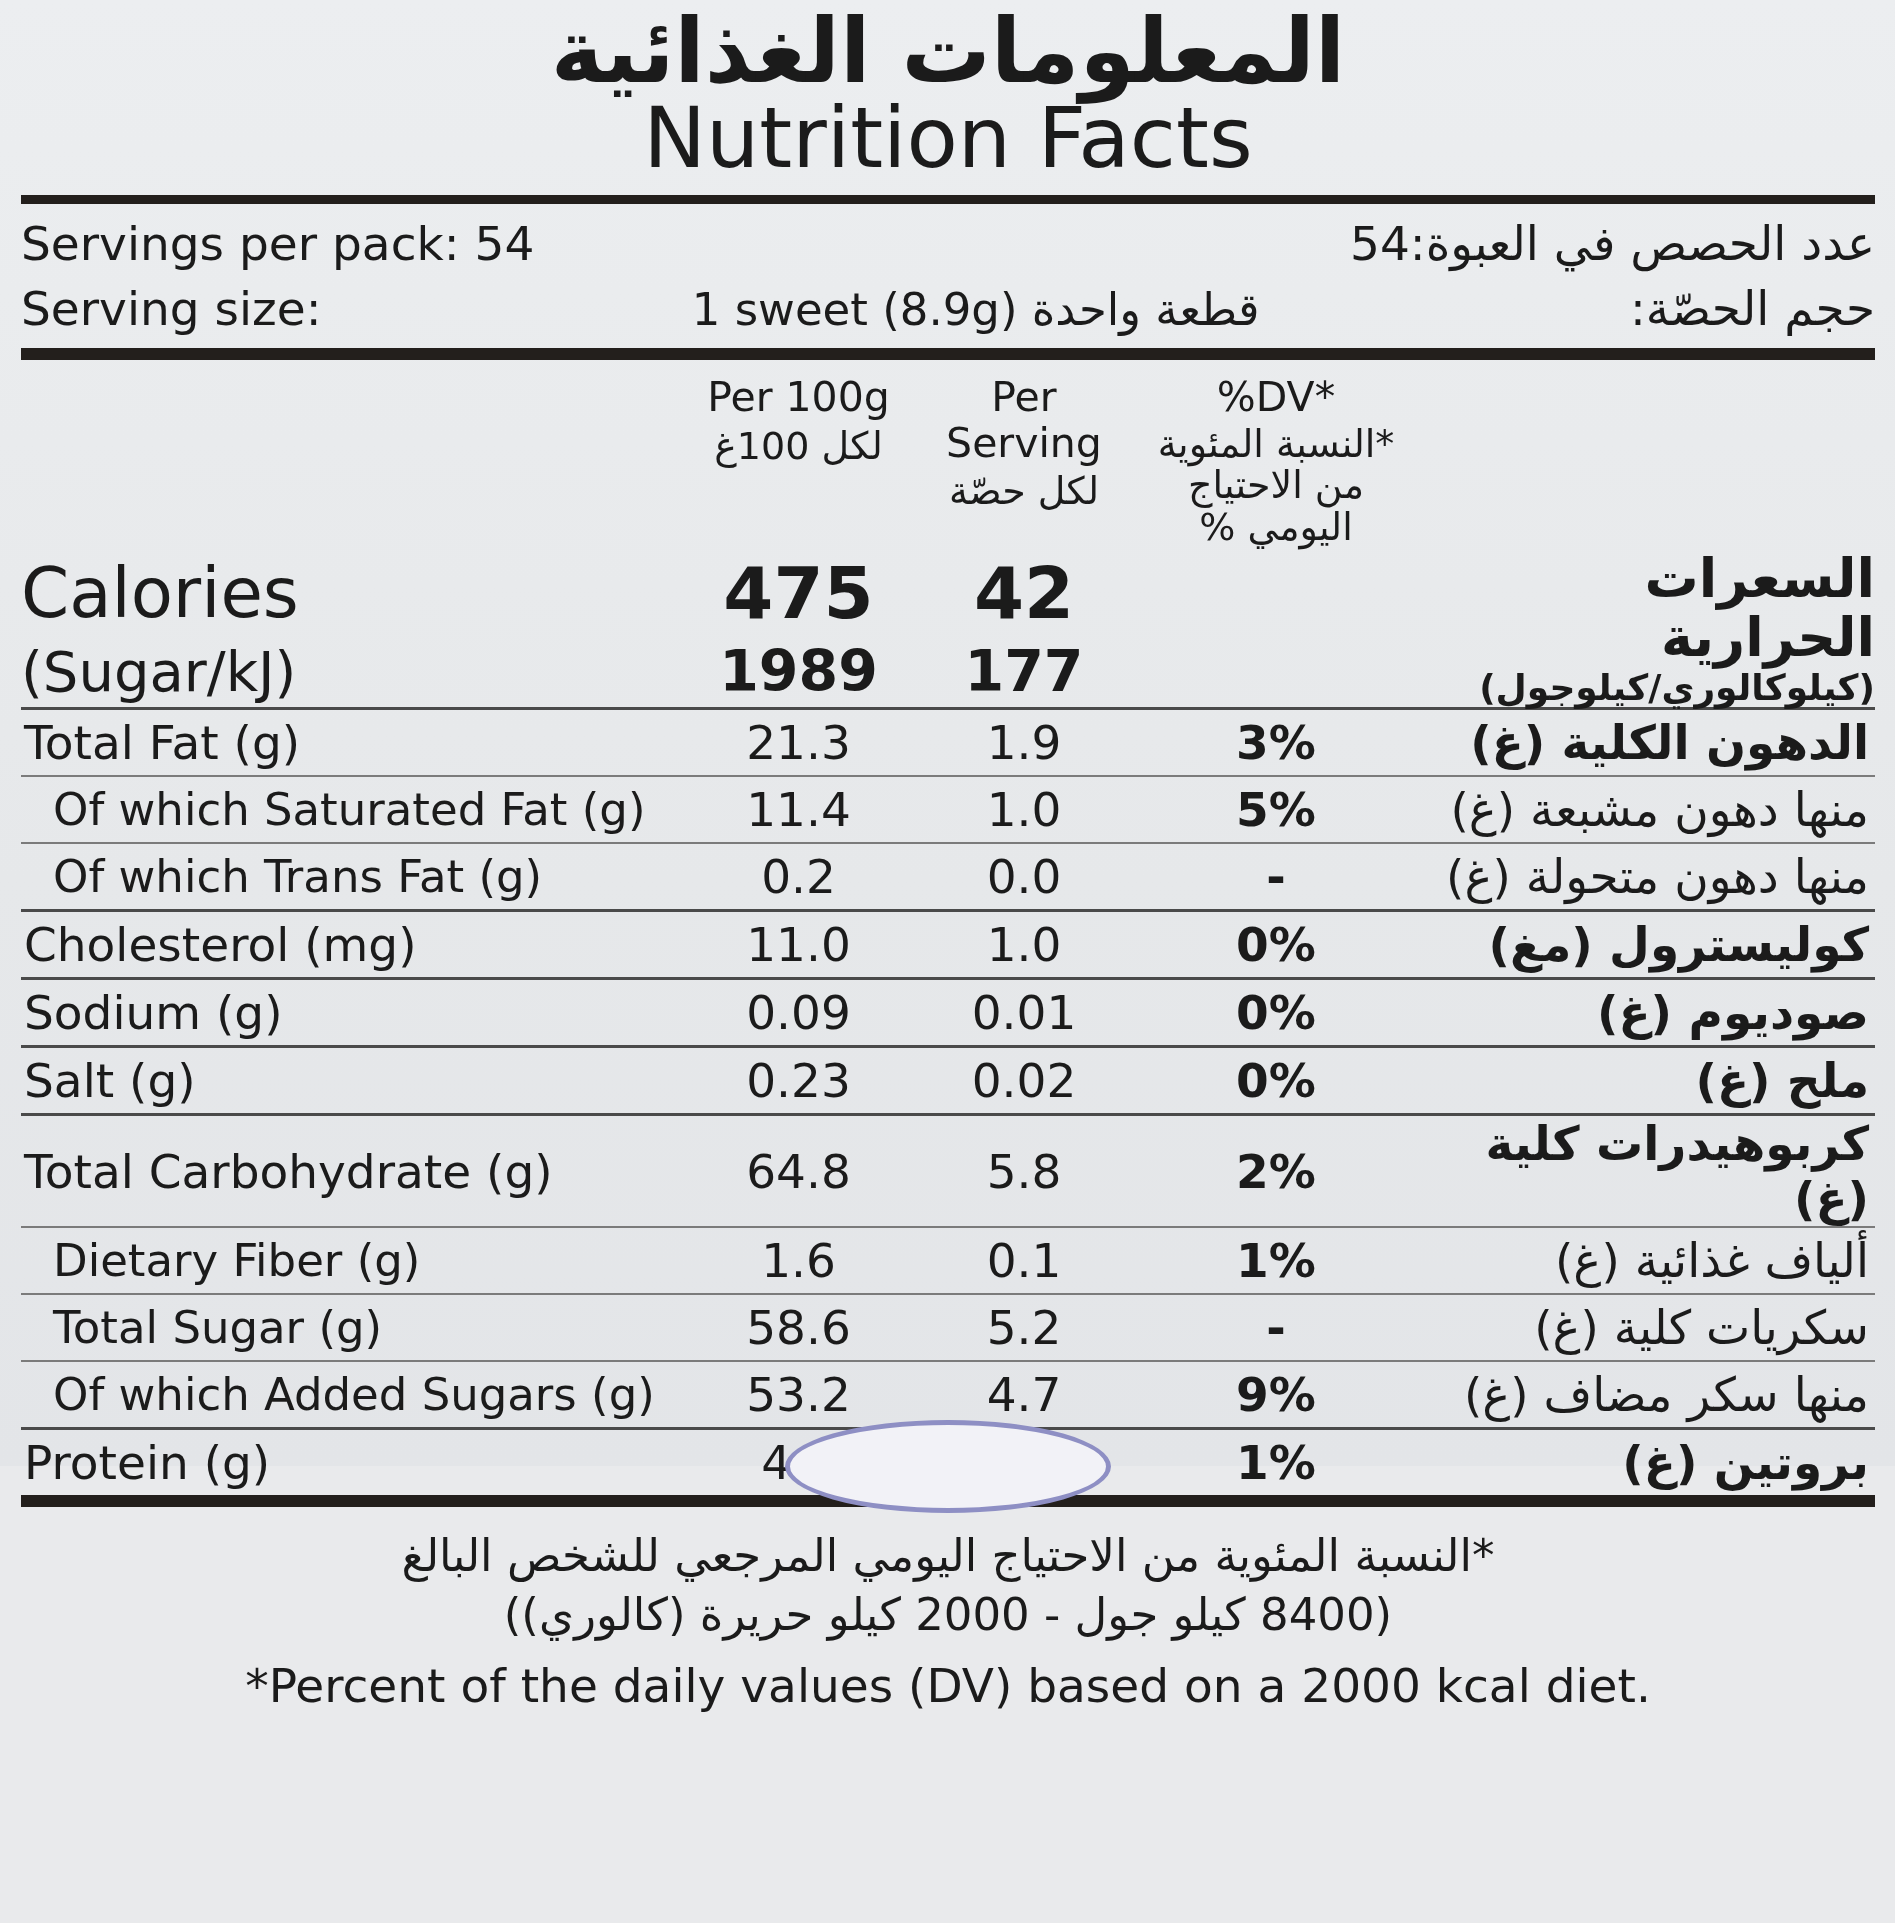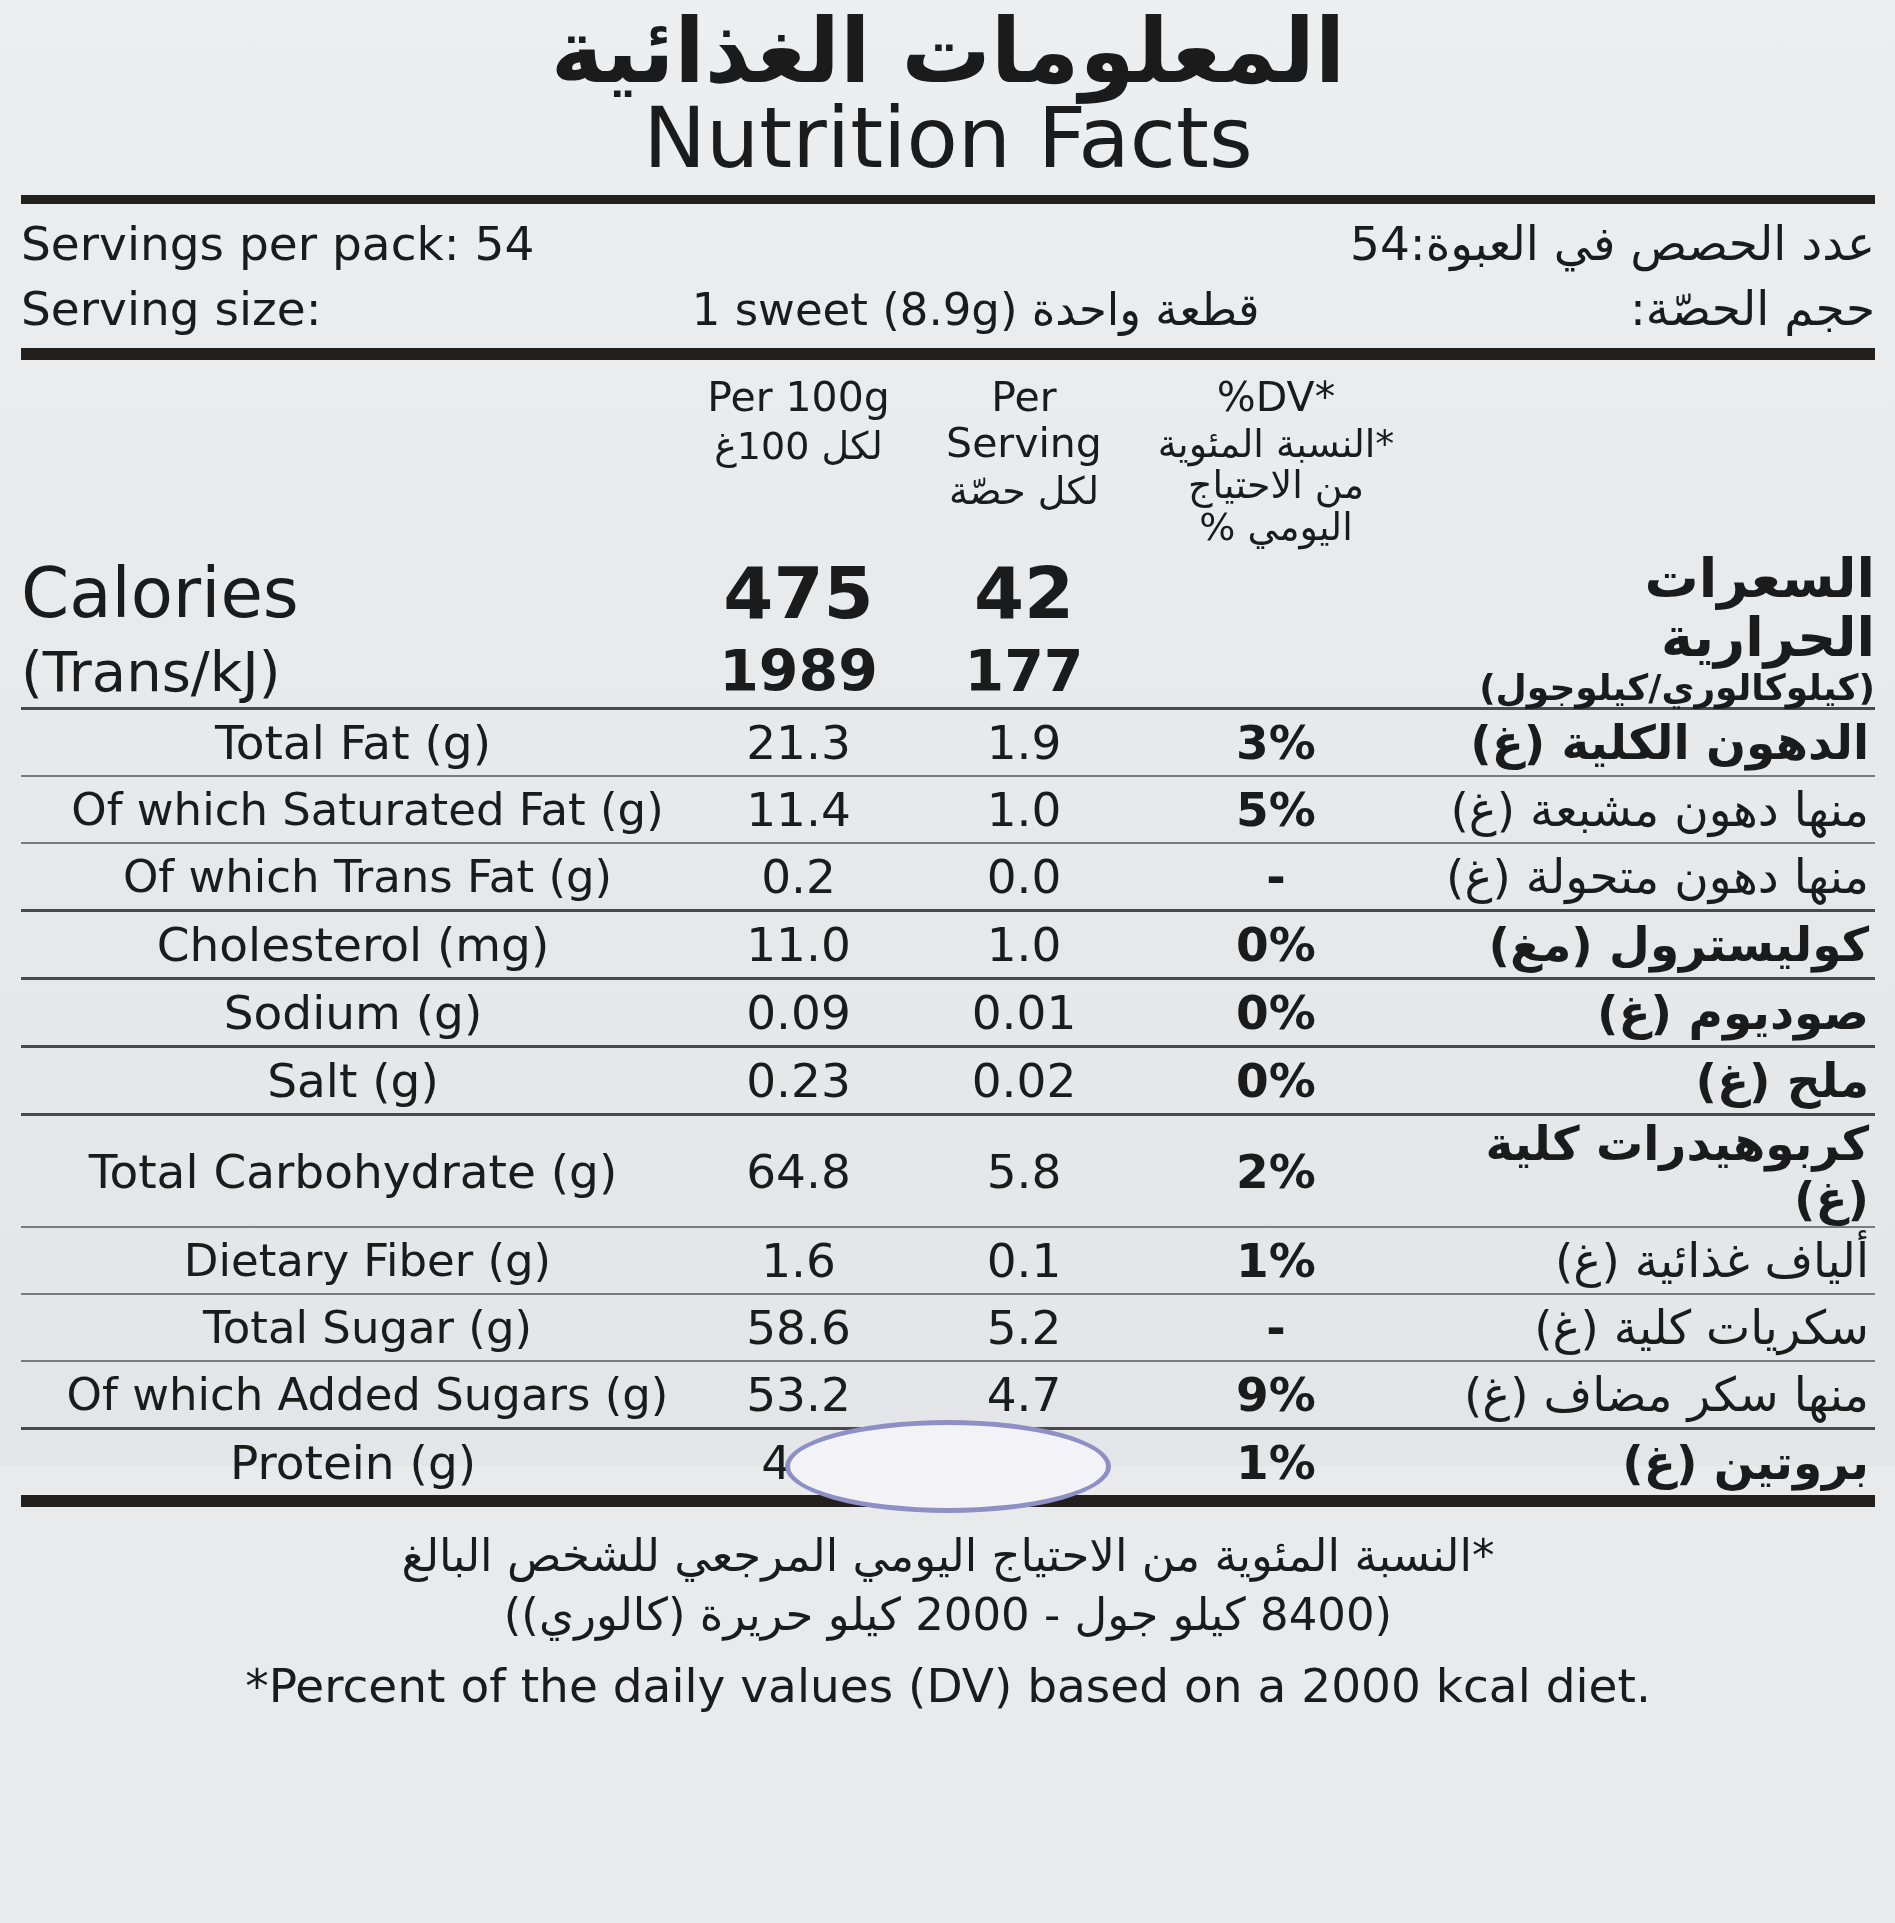--- a/index.html
+++ b/index.html
@@ -153,21 +153,21 @@
     line-height: 1.05;
     margin-top: 1.5px;
   }
 
   tr.nrow td {
     border-top: 3px solid #4a4a4a;
     height: 65px;
     font-size: 47px;
   }
   tr.nrow.thin td { border-top: 2.3px solid #7b7b7b; }
-  tr.nrow td.name { text-align: center; padding-left: 3px; }
+  tr.nrow td.name { text-align: left; padding-left: 3px; }
   tr.nrow td.name.indent { padding-left: 32px; font-size: 45px; }
   tr.nrow td.num  { text-align: center; }
   tr.nrow td.dv   { text-align: center; font-weight: bold; }
   tr.nrow td.ar   { direction: rtl; text-align: right; padding-right: 6px; font-weight: bold; }
   tr.nrow td.ar.light { font-weight: normal; }
 
   .vsep {
     border-left: 3.8px solid #231f1c;
   }
 
@@ -262,21 +262,21 @@
       <td class="vsep cal-num">475</td>
       <td class="vsep cal-num">42</td>
       <td class="vsep"></td>
       <td class="vsep cal-ar" rowspan="2">
         <span>السعرات الحرارية</span>
         <small>(كيلوكالوري/كيلوجول)</small>
       </td>
     </tr>
 
     <tr>
-      <td class="cal-sub">(Trans/kJ)</td>
+      <td class="cal-sub">(Sugar/kJ)</td>
       <td class="vsep cal-num2">1989</td>
       <td class="vsep cal-num2">177</td>
       <td class="vsep"></td>
     </tr>
 
     <tr class="nrow">
       <td class="name">Total Fat (g)</td>
       <td class="vsep num">21.3</td>
       <td class="vsep num">1.9</td>
       <td class="vsep dv">3%</td>

